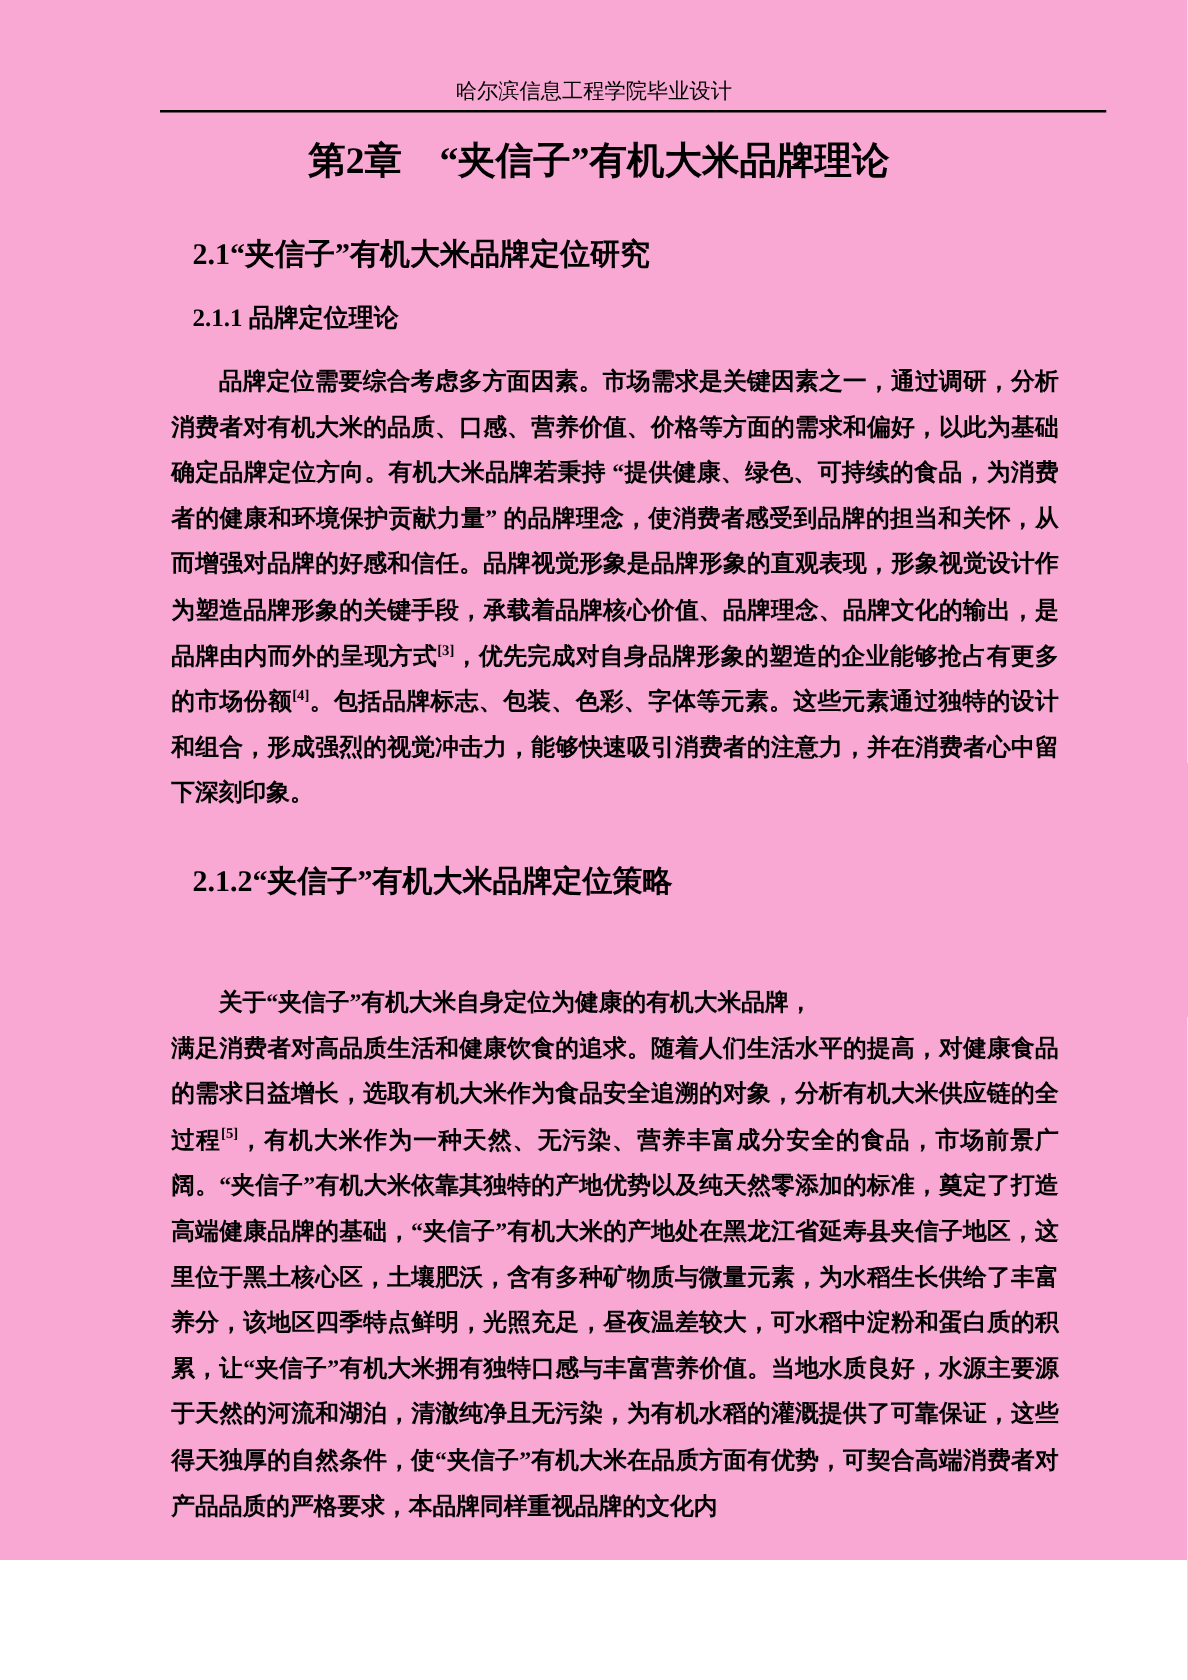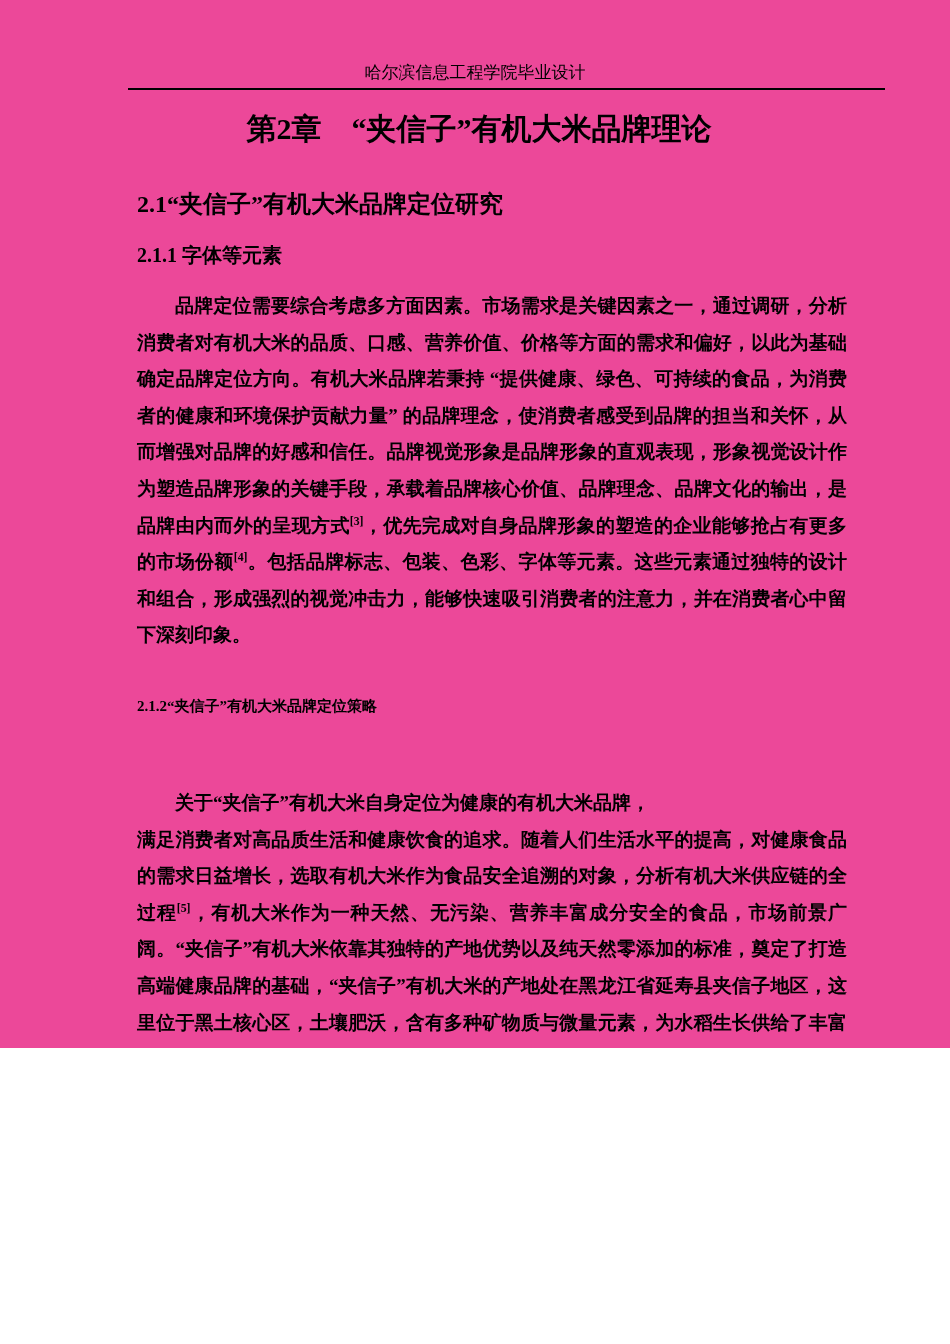--- a/index.html
+++ b/index.html
@@ -3,23 +3,23 @@
 <meta charset="utf-8">
 <style>
   html, body {
     margin: 0;
     padding: 0;
     background: #ffffff;
   }
   .page {
     position: relative;
     width: 950px;
-    height: 1048px;
+    height: 1248px;
     margin: 0 auto;
-    background: #ec4899;
+    background: #f9a8d4;
     color: #000000;
     font-family: "Liberation Serif", "DejaVu Serif", serif;
     overflow: hidden;
   }
   .running-header {
     position: absolute;
     top: 62px;
     left: 0;
     width: 100%;
     text-align: center;
@@ -42,29 +42,29 @@
     width: 100%;
     margin: 4px;
     text-align: center;
     font-size: 30px;
     line-height: 44px;
     font-weight: bold;
     font-family: "Liberation Serif", "DejaVu Sans", sans-serif;
   }
   .h-sect {
     position: absolute;
-    left: 137px;
+    left: 154px;
     margin: 0;
     font-weight: bold;
     font-family: "Liberation Serif", "DejaVu Sans", sans-serif;
     white-space: nowrap;
   }
   .h-21   { top: 188px; font-size: 24px; line-height: 32px; }
   .h-211  { top: 241px; font-size: 20px; line-height: 28px; }
-  .h-212  { top: 692px; font-size: 15px; line-height: 28px; text-align: center; }
+  .h-212  { top: 692px; font-size: 24px; line-height: 28px; text-align: center; }
   .body-para {
     position: absolute;
     left: 137px;
     width: 710px;
     margin: 0;
     font-size: 19px;
     line-height: 36.6px;
     text-align: justify;
     text-justify: inter-character;
     font-family: "Liberation Serif", "DejaVu Serif", serif;
@@ -98,21 +98,21 @@
 <div class="page">
 
   <div class="running-header">哈尔滨信息工程学院毕业设计</div>
 
   <div class="header-rule"></div>
 
   <h1 class="chapter-title">第2章　“夹信子”有机大米品牌理论</h1>
 
   <h2 class="h-sect h-21">2.1“夹信子”有机大米品牌定位研究</h2>
 
-  <h3 class="h-sect h-211">2.1.1 字体等元素</h3>
+  <h3 class="h-sect h-211">2.1.1 品牌定位理论</h3>
 
   <p class="body-para para1"><span>品牌定位需要综合考虑多方面因素。市场需求是关键因素之一，通过调研，分析消费者对有机大米的品质、口感、营养价值、价格等方面的需求和偏好，以此为基础确定品牌定位方向。有机大米品牌若秉持 “提供健康、绿色、可持续的食品，为消费者的健康和环境保护贡献力量” 的品牌理念，使消费者感受到品牌的担当和关怀，从而增强对品牌的好感和信任。品牌视觉形象是品牌形象的直观表现，形象视觉设计作为塑造品牌形象的关键手段，承载着品牌核心价值、品牌理念、品牌文化的输出，是品牌由内而外的呈现方式</span><sup class="ref">[3]</sup><span>，优先完成对自身品牌形象的塑造的企业能够抢占有更多的市场份额</span><sup class="ref">[4]</sup><span>。包括品牌标志、包装、色彩、字体等元素。这些元素通过独特的设计和组合，形成强烈的视觉冲击力，能够快速吸引消费者的注意力，并在消费者心中留下深刻印象。</span></p>
 
   <h3 class="h-sect h-212">2.1.2“夹信子”有机大米品牌定位策略</h3>
 
   <div class="body-para para2">
     <span class="manual-first-line">关于“夹信子”有机大米自身定位为健康的有机大米品牌，</span><span><span>满足消费者对高品质生活和健康饮食的追求。随着人们生活水平的提高，对健康食品的需求日益增长，选取有机大米作为食品安全追溯的对象，分析有机大米供应链的全过程</span><sup class="ref">[5]</sup><span>，有机大米作为一种天然、无污染、营养丰富成分安全的食品，市场前景广阔。“夹信子”有机大米依靠其独特的产地优势以及纯天然零添加的标准，奠定了打造高端健康品牌的基础，“夹信子”有机大米的产地处在黑龙江省延寿县夹信子地区，这里位于黑土核心区，土壤肥沃，含有多种矿物质与微量元素，为水稻生长供给了丰富养分，该地区四季特点鲜明，光照充足，昼夜温差较大，可水稻中淀粉和蛋白质的积累，让“夹信子”有机大米拥有独特口感与丰富营养价值。当地水质良好，水源主要源于天然的河流和湖泊，清澈纯净且无污染，为有机水稻的灌溉提供了可靠保证，这些得天独厚的自然条件，使“夹信子”有机大米在品质方面有优势，可契合高端消费者对产品品质的严格要求，本品牌同样重视品牌的文化内</span></span>
   </div>
 
   <div class="page-number">5</div>

